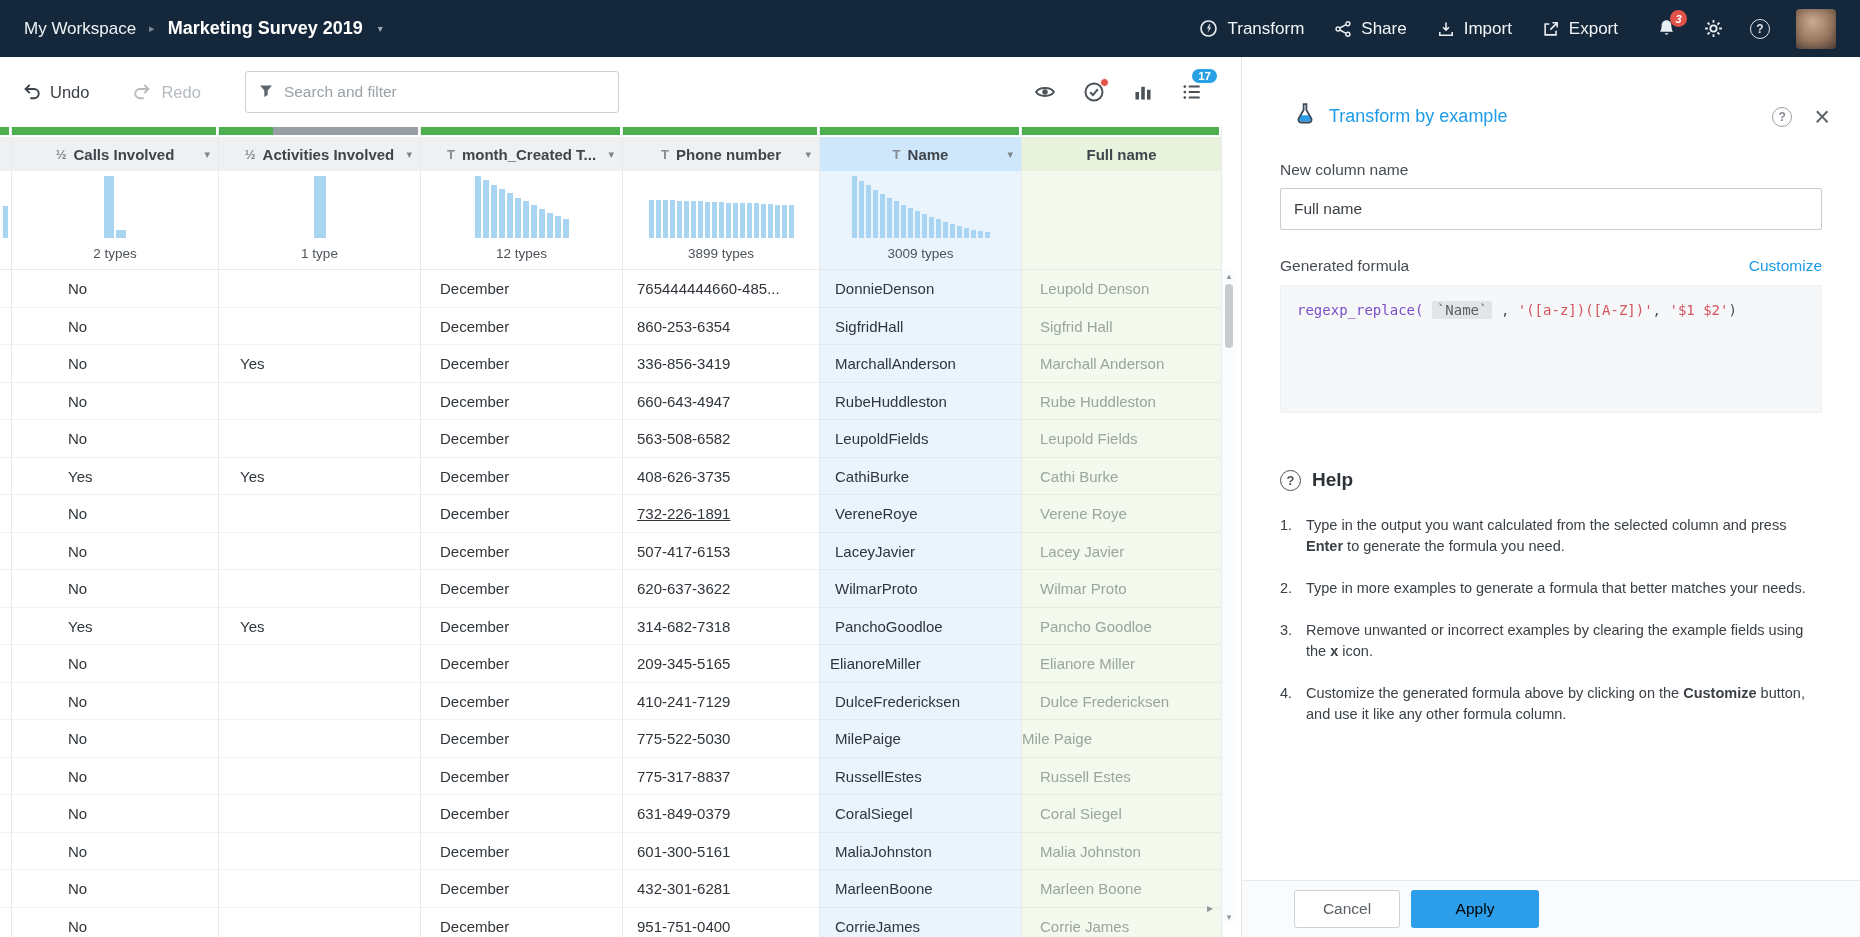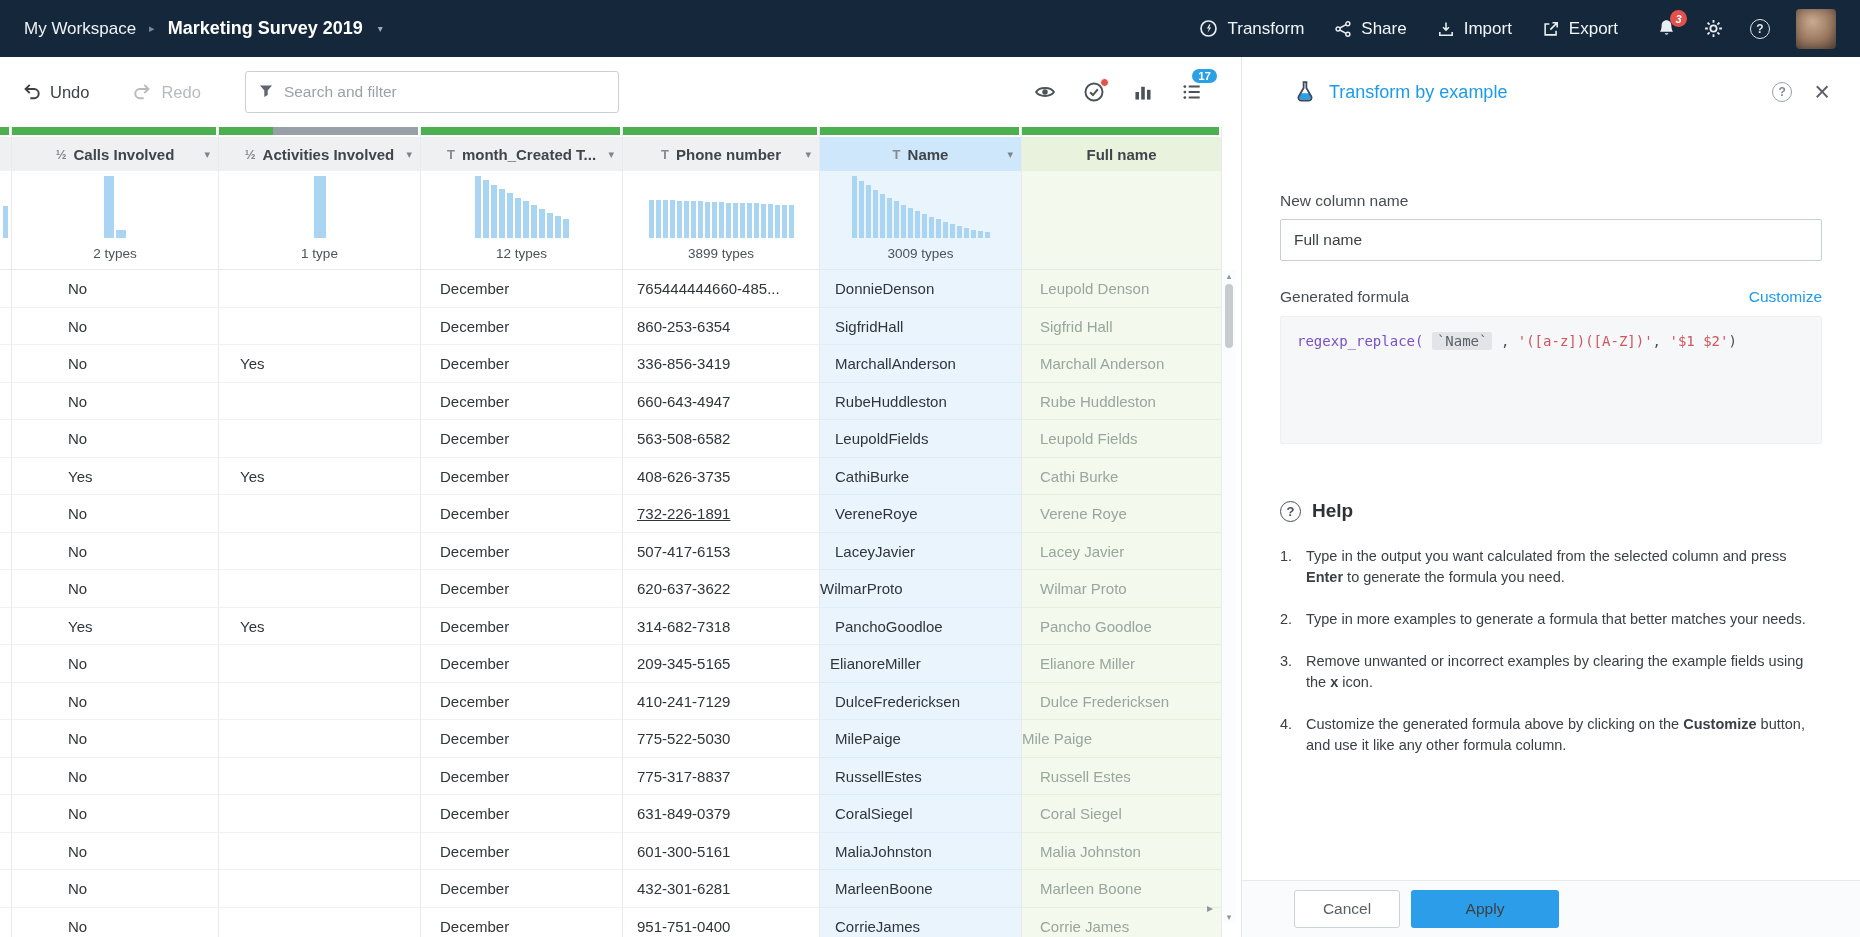--- a/index.html
+++ b/index.html
@@ -65,47 +65,47 @@
   .hl-green .cell{border-bottom-color:#e7efdc;color:#99a69b}
   .vscroll{flex:0 0 14px;margin-top:143px;margin-bottom:14px;position:relative;background:#fbfcfd}
   .vthumb{position:absolute;top:14px;left:3px;width:8px;height:64px;background:#c7cace;border-radius:4px;cursor:pointer}
   .varrow{position:absolute;left:0;width:14px;text-align:center;font-size:9px;color:#8f969c;cursor:pointer}
   .varrow.up{top:1px}
   .varrow.down{bottom:1px}
   .harrow{position:absolute;right:28px;bottom:22px;font-size:12px;color:#8f969c;cursor:pointer}
 
   
   .panel{flex:0 0 619px;border-left:1px solid #e4e6e8;display:flex;flex-direction:column;background:#fff}
-  .phead{height:70px;display:flex;align-items:center;padding:0 30px 0 52px;gap:13px;flex:0 0 auto}
+  .phead{height:70px;display:flex;align-items:flex-end;padding:0 30px 0 52px;gap:13px;flex:0 0 auto}
   .phead h2{font-size:18px;font-weight:500;color:#1d9be8}
   .phead-right{margin-left:auto;display:flex;align-items:center;gap:22px}
   .phelp{width:20px;height:20px;border:1.4px solid #9aa1a7;border-radius:50%;color:#82898f;font-size:12px;font-weight:700;display:flex;align-items:center;justify-content:center;cursor:pointer}
   .pclose{font-size:27px;color:#5c6267;line-height:20px;cursor:pointer}
   .pbody{flex:1;padding:0 38px;overflow:hidden}
   .flabel{display:block;font-size:15.5px;color:#464c52}
-  .nc-label{margin-top:65px}
+  .nc-label{margin-top:34px}
   .ncinput{margin-top:9px;width:100%;height:42px;border:1px solid #c9ced2;border-radius:2px;padding:0 13px;font-size:15.5px;color:#3a3f44;font-family:inherit;outline:none}
   .formula-row{display:flex;justify-content:space-between;align-items:center;margin:27px 0 10px}
   .customize{font-size:15.5px;color:#1d9be8;cursor:pointer;text-decoration:none}
   .formula-box{background:#f6f7f8;border:1px solid #eff0f2;border-radius:2px;height:128px;padding:14px 16px;font-family:"DejaVu Sans Mono",monospace;font-size:14px;line-height:1.55}
   .tk-fn{color:#7a4fc9}
   .tk-str{color:#d2545e}
   .tk-plain{color:#4a5056}
   .tk-chip{background:#e2e4e7;color:#5b6166;padding:1px 5px;border-radius:2px}
   .help-head{display:flex;align-items:center;gap:11px;margin:56px 0 24px}
   .hq{width:21px;height:21px;border:1.6px solid #4a5056;border-radius:50%;font-size:13px;font-weight:700;display:flex;align-items:center;justify-content:center;color:#4a5056;flex:0 0 auto}
   .help-head h3{font-size:19px;font-weight:600;color:#2d3237}
   .help-list{list-style:none}
   .help-list li{display:flex;gap:10px;margin-bottom:21px;font-size:14.5px;line-height:1.45;color:#3a4045}
   .hn{flex:0 0 16px}
   .ht b{font-weight:700}
   .pfoot{height:57px;border-top:1px solid #e7e9eb;background:#fafbfc;display:flex;align-items:center;gap:11px;padding-left:52px;flex:0 0 auto}
   .btn{height:38px;border-radius:3px;font-size:15.5px;font-family:inherit;cursor:pointer}
   .btn-cancel{width:106px;background:#fff;border:1px solid #cdd2d6;color:#5a6065}
-  .btn-apply{width:148px;background:#2b9de9;border:none;color:#404040;font-weight:500}
+  .btn-apply{width:128px;background:#2b9de9;border:none;color:#000000;font-weight:500}
 </style>
 </head>
 <body>
 
 <div class="app">
 
   <header class="topbar">
     <div class="crumbs">
       <span class="ws">My Workspace</span>
       <span class="crumb-sep">▸</span>
@@ -475,21 +475,21 @@
               </div>
               <div class="cells">
                 <div class="cell" style="padding-left: 15px;">DonnieDenson</div>
                 <div class="cell" style="padding-left: 15px;">SigfridHall</div>
                 <div class="cell" style="padding-left: 15px;">MarchallAnderson</div>
                 <div class="cell" style="padding-left: 15px;">RubeHuddleston</div>
                 <div class="cell" style="padding-left: 15px;">LeupoldFields</div>
                 <div class="cell" style="padding-left: 15px;">CathiBurke</div>
                 <div class="cell" style="padding-left: 15px;">VereneRoye</div>
                 <div class="cell" style="padding-left: 15px;">LaceyJavier</div>
-                <div class="cell" style="">WilmarProto</div>
+                <div class="cell" style="padding-left: 15px;">WilmarProto</div>
                 <div class="cell" style="padding-left: 15px;">PanchoGoodloe</div>
                 <div class="cell" style="padding-left: 10px;">ElianoreMiller</div>
                 <div class="cell" style="padding-left: 15px;">DulceFredericksen</div>
                 <div class="cell" style="padding-left: 15px;">MilePaige</div>
                 <div class="cell" style="padding-left: 15px;">RussellEstes</div>
                 <div class="cell" style="padding-left: 15px;">CoralSiegel</div>
                 <div class="cell" style="padding-left: 15px;">MaliaJohnston</div>
                 <div class="cell" style="padding-left: 15px;">MarleenBoone</div>
                 <div class="cell" style="padding-left: 15px;">CorrieJames</div>
               </div>

